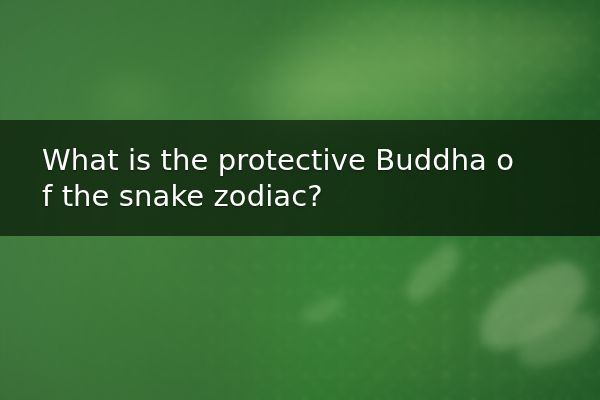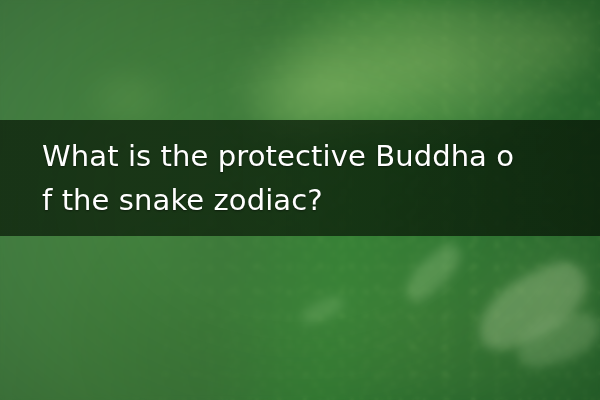--- a/index.html
+++ b/index.html
@@ -154,21 +154,21 @@
     align-items: center;
   }
 
   .caption-text {
     margin: 0;
     padding: 0 0 0 42px;
     width: 534px;
     box-sizing: content-box;
     color: #ffffff;
     font-size: 29px;
-    line-height: 44px;
+    line-height: 36px;
     font-weight: 400;
     letter-spacing: 0.1px;
     white-space: pre-line;
     text-shadow: 0 1px 2px rgba(0,0,0,0.45);
     font-family: "DejaVu Sans", sans-serif;
   }
 </style>
 </head>
 <body>
 

